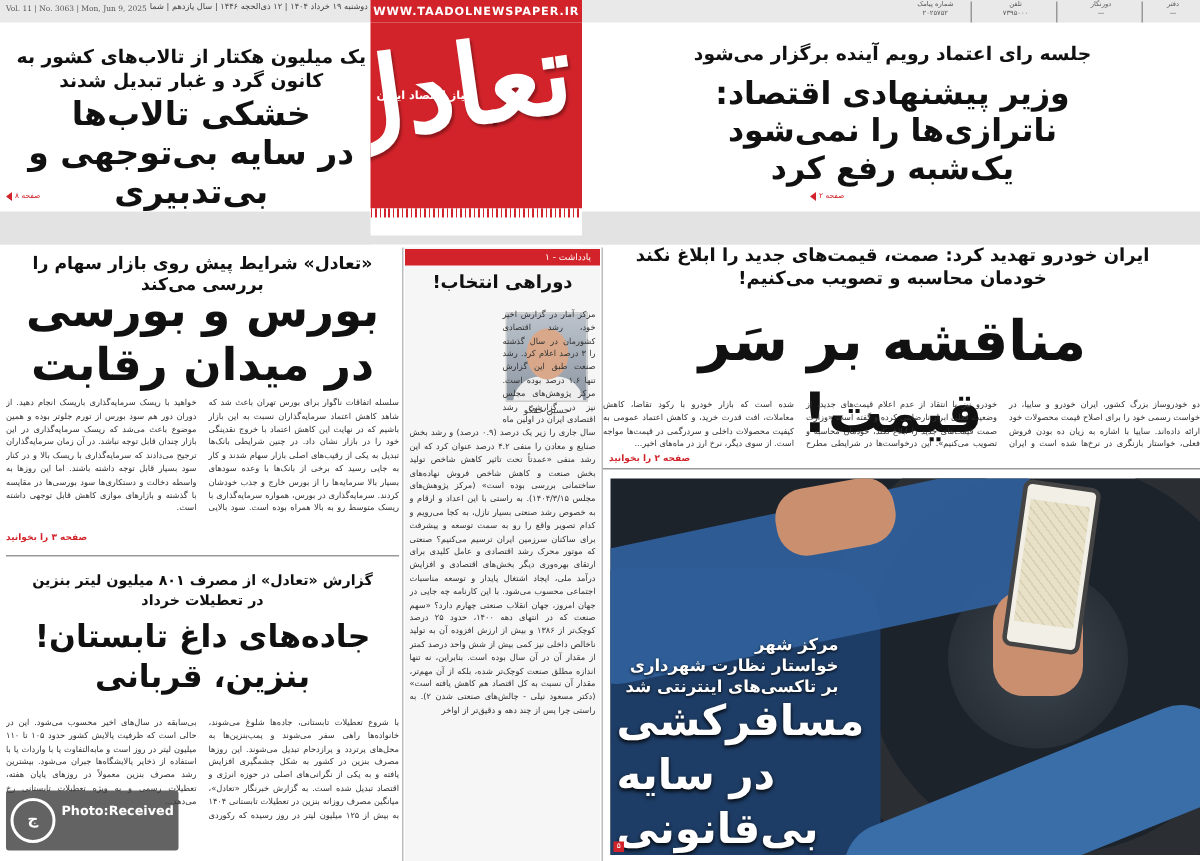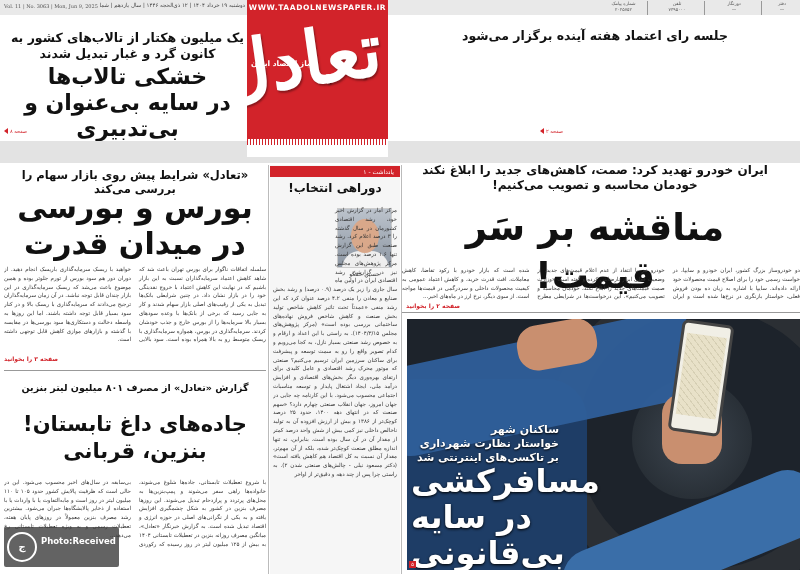--- a/index.html
+++ b/index.html
@@ -61,21 +61,21 @@
   .photo .wheel { position: absolute; left: 140px; top: -40px; width: 320px; height: 320px; border-radius: 50%; border: 30px solid #2b2f34; }
   .photo .hub { position: absolute; left: 225px; top: 60px; width: 120px; height: 120px; border-radius: 50%; background: radial-gradient(#3d4650,#20262c); }
   .photo .arm1 { position: absolute; left: -40px; top: 20px; width: 340px; height: 90px; background: #2f5f9a; transform: rotate(-12deg); border-radius: 40px; opacity: 0.95; }
   .photo .arm2 { position: absolute; left: 150px; top: 190px; width: 270px; height: 70px; background: #3a6ea8; transform: rotate(-22deg); border-radius: 30px; }
   .photo .body { position: absolute; left: -30px; top: 60px; width: 210px; height: 230px; background: #1e3d66; border-radius: 40px; }
   .photo .phone { position: absolute; left: 268px; top: 3px; width: 52px; height: 112px; background: #f1efe6; border: 3px solid #444; border-radius: 6px; transform: rotate(8deg); }
   .photo .phone .screen { position: absolute; left: 3px; top: 10px; width: 40px; height: 82px; background: repeating-linear-gradient(45deg,#e8e1c8 0 4px,#d6cfb4 4px 5px); }
   .photo .hand { position: absolute; left: 110px; top: 3px; width: 80px; height: 45px; background: #c98f6f; border-radius: 20px; transform: rotate(-10deg); }
   .photo .hand2 { position: absolute; left: 255px; top: 75px; width: 60px; height: 70px; background: #c98f6f; border-radius: 20px; }
   .photo .p-kicker { position: absolute; left: 0; top: 104px; width: 152px; color: #fff; font-weight: bold; font-size: 11px; line-height: 14px; direction: rtl; text-align: right; text-shadow: 0 1px 2px #000; }
-  .photo .p-head { position: absolute; left: 4px; top: 144px; width: 210px; color: #fff; font-weight: bold; font-size: 32px; line-height: 36px; direction: rtl; text-align: left; text-shadow: 0 1px 3px #000; }
+  .photo .p-head { position: absolute; left: 4px; top: 144px; width: 210px; color: #fff; font-weight: bold; font-size: 28px; line-height: 36px; direction: rtl; text-align: left; text-shadow: 0 1px 3px #000; }
   .photo .pnum { position: absolute; left: 2px; bottom: 2px; width: 7px; height: 7px; background: #d2232a; color: #fff; font-size: 5px; text-align: center; line-height: 7px; }
 
   
   .bl-kicker { position: absolute; left: 4px; top: 381px; width: 262px; font-size: 9.5px; line-height: 13px; }
   .bl-head { position: absolute; left: 4px; top: 411px; width: 262px; font-size: 21px; line-height: 27px; }
 
   
   .watermark { position: absolute; left: 4px; top: 527px; width: 115px; height: 40px; background: rgba(60,60,60,0.8); border-radius: 2px; display: flex; align-items: center; gap: 4px; padding-left: 3px; }
   .watermark .wm-logo { width: 30px; height: 30px; border-radius: 50%; border: 2px solid #fff; color: #fff; font-size: 10px; text-align: center; line-height: 26px; font-weight: bold; }
   .watermark .wm-text { color: #fff; font-size: 8.5px; line-height: 11px; font-weight: bold; margin-top: 41px; }
@@ -109,93 +109,99 @@
 
   <div class="logo">
     <div class="mark">تعادل</div>
     <div class="tagline">نیاز اقتصاد ایران</div>
   </div>
   <div class="logo-ruler"></div>
 
   <div class="tl-kicker rtl kicker">یک میلیون هکتار از تالاب‌های کشور به کانون گرد و غبار تبدیل شدند</div>
   <div class="tl-head rtl headline">
     <div>خشکی تالاب‌ها</div>
-    <div>در سایه بی‌عنوان و بی‌تدبیری</div>
+    <div>در سایه بی‌توجهی و بی‌تدبیری</div>
   </div>
   <div class="pg-ref" style="left:4px;top:128px;">
     <span class="tri" style="border-right:4px solid #d2232a;"></span>
     <span>صفحه ۸</span>
   </div>
 
-  <div class="tr-kicker rtl kicker">جلسه رای اعتماد هفته آینده برگزار می‌شود</div>
+  <div class="tr-kicker rtl kicker">جلسه رای اعتماد رویم آینده برگزار می‌شود</div>
+  <div class="tr-head rtl headline">
+    <div>وزیر پیشنهادی اقتصاد:</div>
+    <div>ناترازی‌ها را نمی‌شود</div>
+    <div>یک‌شبه رفع کرد</div>
+  </div>
   <div class="pg-ref" style="left:540px;top:128px;">
     <span class="tri" style="border-right:4px solid #d2232a;"></span>
     <span>صفحه ۲</span>
   </div>
 
   <div class="gray-div" style="left:0;top:141px;width:247px;height:22px;"></div>
   <div class="gray-div" style="left:388px;top:141px;width:412px;height:22px;"></div>
   <div class="gray-div" style="left:0;top:157px;width:800px;height:6px;"></div>
   <div class="gray-div" style="left:4px;top:370px;width:262px;height:1px;background:#999;"></div>
   <div class="gray-div" style="left:402px;top:312px;width:398px;height:1px;background:#999;"></div>
 
   <div class="l1-kicker rtl kicker">«تعادل» شرایط پیش روی بازار سهام را بررسی می‌کند</div>
   <div class="l1-head rtl headline">
     <div>بورس و بورسی</div>
-    <div>در میدان قدرت</div>
+    <div>در میدان رقابت</div>
   </div>
   <div class="body-col" style="position:absolute;left:4px;top:265px;width:262px;height:88px;column-count:2;column-gap:8px;">سلسله اتفاقات ناگوار برای بورس تهران باعث شد که شاهد کاهش اعتماد سرمایه‌گذاران نسبت به این بازار باشیم که در نهایت این کاهش اعتماد با خروج نقدینگی خود را در بازار نشان داد. در چنین شرایطی بانک‌ها تبدیل به یکی از رقیب‌های اصلی بازار سهام شدند و کار به جایی رسید که برخی از بانک‌ها با وعده سودهای بسیار بالا سرمایه‌ها را از بورس خارج و جذب خودشان کردند. سرمایه‌گذاری در بورس، همواره سرمایه‌گذاری با ریسک متوسط رو به بالا همراه بوده است. سود بالایی خواهید با ریسک سرمایه‌گذاری باریسک انجام دهید. از دوران دور هم سود بورس از تورم جلوتر بوده و همین موضوع باعث می‌شد که ریسک سرمایه‌گذاری در این بازار چندان قابل توجه نباشد. در آن زمان سرمایه‌گذاران ترجیح می‌دادند که سرمایه‌گذاری با ریسک بالا و در کنار سود بسیار قابل توجه داشته باشند. اما این روزها به واسطه دخالت و دستکاری‌ها سود بورسی‌ها در مقایسه با گذشته و بازارهای موازی کاهش قابل توجهی داشته است.</div>
   <div class="cont" style="position:absolute;left:4px;top:355px;font-size:6px;direction:rtl;">صفحه ۳ را بخوانید</div>
 
   <div class="ed-box"></div>
   <div class="ed-bar">یادداشت - ۱</div>
   <div class="ed-title rtl headline">دوراهی انتخاب!</div>
   <div class="ed-photo">
     <div class="shirt"></div>
     <div class="face"></div>
   </div>
   <div class="ed-name">حسین حقگو</div>
   <div class="body-col" style="position:absolute;left:273px;top:206px;width:124px;height:364px;shape-outside:none;">
     <div style="float:left;width:62px;height:76px;"></div>
     <span>مرکز آمار در گزارش اخیر خود، رشد اقتصادی کشورمان در سال گذشته را ۳ درصد اعلام کرد. رشد صنعت طبق این گزارش تنها ۱.۶ درصد بوده است. مرکز پژوهش‌های مجلس نیز در گزارشی رشد اقتصادی ایران در اولین ماه سال جاری را زیر یک درصد (۰.۹ درصد) و رشد بخش صنایع و معادن را منفی ۴.۲ درصد عنوان کرد که این رشد منفی «عمدتاً تحت تاثیر کاهش شاخص تولید بخش صنعت و کاهش شاخص فروش نهاده‌های ساختمانی بررسی بوده است» (مرکز پژوهش‌های مجلس ۱۴۰۴/۳/۱۵). به راستی با این اعداد و ارقام و به خصوص رشد صنعتی بسیار نازل، به کجا می‌رویم و کدام تصویر واقع را رو به سمت توسعه و پیشرفت برای ساکنان سرزمین ایران ترسیم می‌کنیم؟ صنعتی که موتور محرک رشد اقتصادی و عامل کلیدی برای ارتقای بهره‌وری دیگر بخش‌های اقتصادی و افزایش درآمد ملی، ایجاد اشتغال پایدار و توسعه مناسبات اجتماعی محسوب می‌شود. با این کارنامه چه جایی در جهان امروز، جهان انقلاب صنعتی چهارم دارد؟ «سهم صنعت که در انتهای دهه ۱۴۰۰، حدود ۲۵ درصد کوچک‌تر از ۱۳۸۶ و بیش از ارزش افزوده آن به تولید ناخالص داخلی نیز کمی بیش از شش واحد درصد کمتر از مقدار آن در آن سال بوده است. بنابراین، نه تنها اندازه مطلق صنعت کوچک‌تر شده، بلکه از آن مهم‌تر، مقدار آن نسبت به کل اقتصاد هم کاهش یافته است» (دکتر مسعود نیلی - چالش‌های صنعتی شدن ۲). به راستی چرا پس از چند دهه و دقیق‌تر از اواخر</span>
   </div>
 
   <div class="m-kicker rtl kicker">
-    <div>ایران خودرو تهدید کرد: صمت، کاهش‌های جدید را ابلاغ نکند</div>
+    <div>ایران خودرو تهدید کرد: صمت، قیمت‌های جدید را ابلاغ نکند</div>
     <div>خودمان محاسبه و تصویب می‌کنیم!</div>
   </div>
   <div class="m-head rtl">مناقشه بر سَر قیمت!</div>
   <div class="body-col" style="position:absolute;left:402px;top:266px;width:398px;height:44px;column-count:3;column-gap:8px;">دو خودروساز بزرگ کشور، ایران خودرو و سایپا، در خواست رسمی خود را برای اصلاح قیمت محصولات خود ارائه داده‌اند. سایپا با اشاره به زیان ده بودن فروش فعلی، خواستار بازنگری در نرخ‌ها شده است و ایران خودرو نیز با انتقاد از عدم اعلام قیمت‌های جدید، از وضعیت فعلی ابراز نارضایتی کرده و گفته است «وزارت صمت قیمت‌های جدید را ابلاغ نکند، خودمان محاسبه و تصویب می‌کنیم». این درخواست‌ها در شرایطی مطرح شده است که بازار خودرو با رکود تقاضا، کاهش معاملات، افت قدرت خرید، و کاهش اعتماد عمومی به کیفیت محصولات داخلی و سردرگمی در قیمت‌ها مواجه است. از سوی دیگر، نرخ ارز در ماه‌های اخیر...</div>
   <div class="cont" style="position:absolute;left:404px;top:302px;font-size:6px;direction:rtl;background:#fff;padding:0 2px;">صفحه ۲ را بخوانید</div>
 
   <div class="photo">
     <div class="wheel"></div>
     <div class="hub"></div>
     <div class="body"></div>
     <div class="arm1"></div>
     <div class="hand"></div>
     <div class="arm2"></div>
     <div class="hand2"></div>
     <div class="phone">
         <div class="screen"></div>
       </div>
     <div class="p-kicker">
-      <div>ساکنان شهر</div>
+      <div>مرکز شهر</div>
       <div>خواستار نظارت شهرداری</div>
       <div>بر تاکسی‌های اینترنتی شد</div>
     </div>
     <div class="p-head">
       <div>مسافرکشی</div>
       <div>در سایه بی‌قانونی</div>
     </div>
     <div class="pnum">۵</div>
   </div>
 
   <div class="bl-kicker rtl kicker">
     <div>گزارش «تعادل» از مصرف ۸۰۱ میلیون لیتر بنزین</div>
+    <div>در تعطیلات خرداد</div>
   </div>
   <div class="bl-head rtl headline">
     <div>جاده‌های داغ تابستان!</div>
     <div>بنزین، قربانی</div>
   </div>
   <div class="body-col" style="position:absolute;left:4px;top:478px;width:262px;height:92px;column-count:2;column-gap:8px;">با شروع تعطیلات تابستانی، جاده‌ها شلوغ می‌شوند، خانواده‌ها راهی سفر می‌شوند و پمپ‌بنزین‌ها به محل‌های پرتردد و پرازدحام تبدیل می‌شوند. این روزها مصرف بنزین در کشور به شکل چشمگیری افزایش یافته و به یکی از نگرانی‌های اصلی در حوزه انرژی و اقتصاد تبدیل شده است. به گزارش خبرنگار «تعادل»، میانگین مصرف روزانه بنزین در تعطیلات تابستانی ۱۴۰۴ به بیش از ۱۲۵ میلیون لیتر در روز رسیده که رکوردی بی‌سابقه در سال‌های اخیر محسوب می‌شود. این در حالی است که ظرفیت پالایش کشور حدود ۱۰۵ تا ۱۱۰ میلیون لیتر در روز است و مابه‌التفاوت یا با واردات یا با استفاده از ذخایر پالایشگاه‌ها جبران می‌شود. بیشترین رشد مصرف بنزین معمولاً در روزهای پایان هفته، تعطیلات رسمی و به ویژه تعطیلات تابستانی رخ می‌دهد...</div>
 
   <div class="watermark">
     <div class="wm-logo">ج</div>
     <div>

